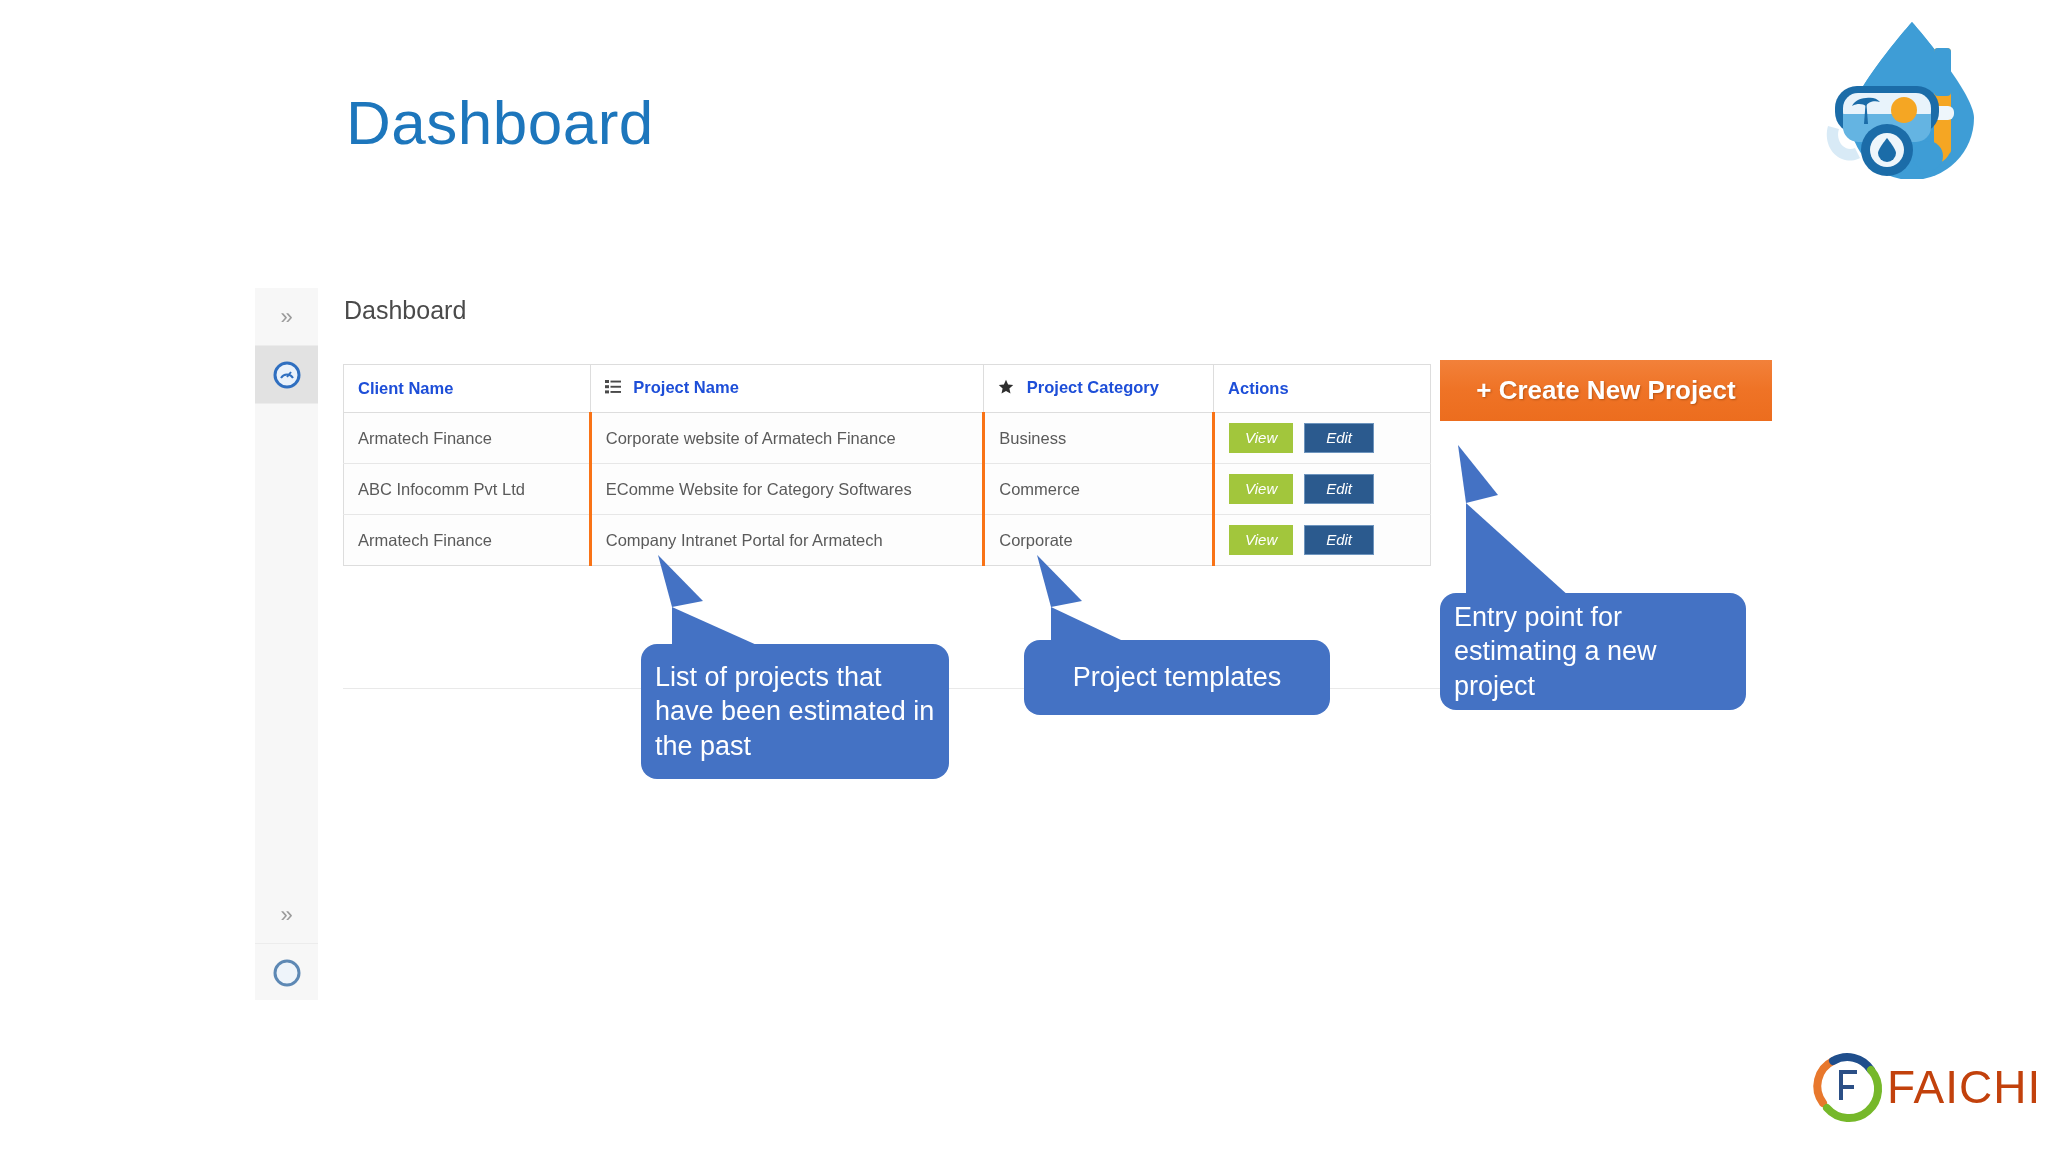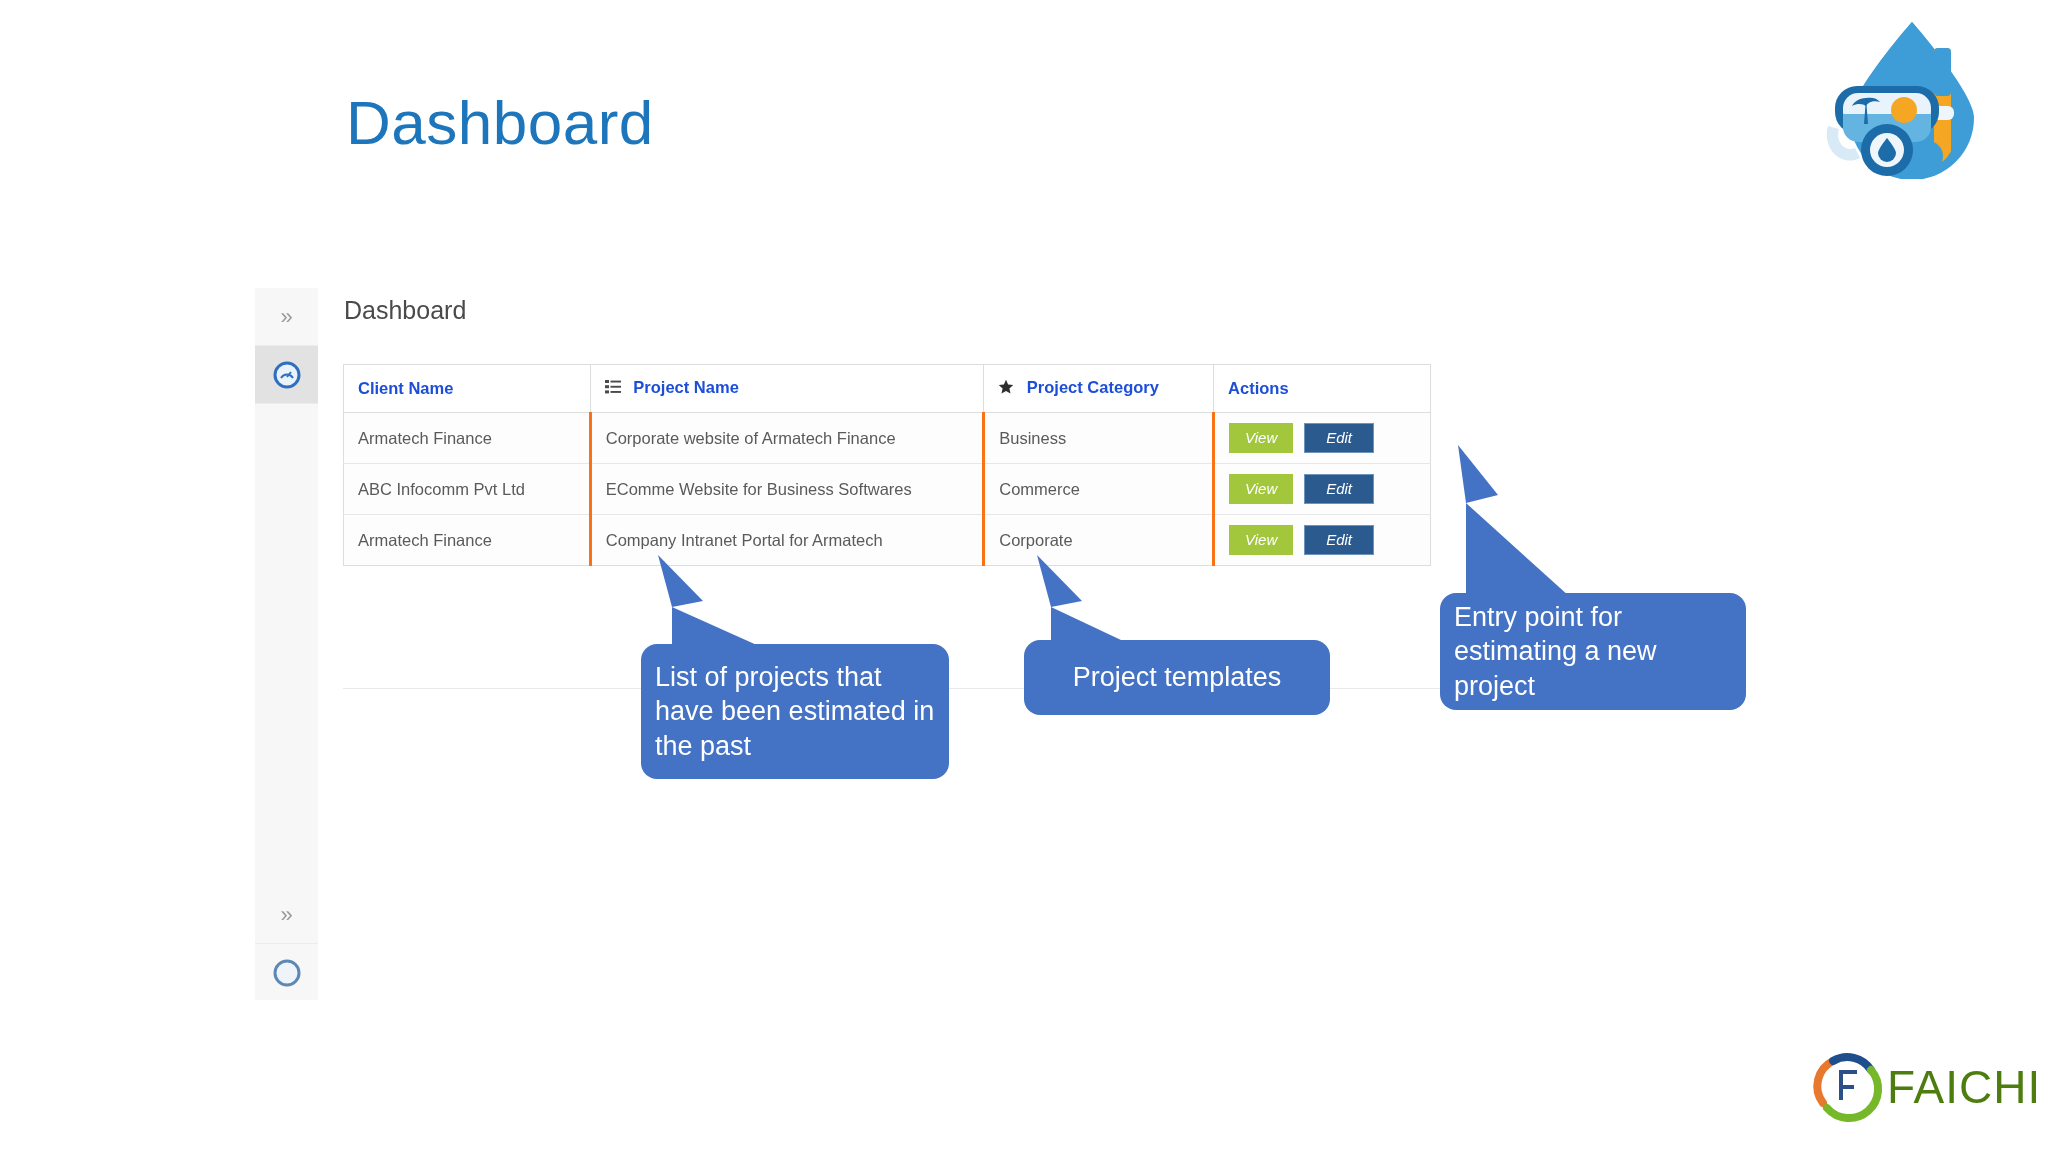--- a/index.html
+++ b/index.html
@@ -19,21 +19,21 @@
     white-space:nowrap;
   }
 
   
   #droplet-logo{position:absolute;left:1822px;top:14px;width:180px;height:165px;}
 
   
   #faichi-logo{position:absolute;left:1805px;top:1046px;width:230px;height:78px;}
   #faichi-wordmark{
     position:absolute;left:1887px;top:1060px;
-    font-size:46px;letter-spacing:1px;color:#4d7c0f;font-weight:400;
+    font-size:46px;letter-spacing:1px;color:#c2410c;font-weight:400;
     font-family:"Liberation Sans",sans-serif;
   }
 
   
   #app-window{
     position:absolute;left:255px;top:232px;
     width:1545px;height:768px;
     background:#ffffff;
     overflow:hidden;
   }
@@ -266,39 +266,40 @@
         <tr>
           <td>Armatech Finance</td>
           <td>Corporate website of Armatech Finance</td>
           <td>Business</td>
           <td>
             <span class="btn-view">View</span><span class="btn-edit">Edit</span>
           </td>
         </tr>
         <tr>
           <td>ABC Infocomm Pvt Ltd</td>
-          <td>EComme Website for Business Softwares</td>
+          <td>EComme Website for Category Softwares</td>
           <td>Commerce</td>
           <td>
             <span class="btn-view">View</span><span class="btn-edit">Edit</span>
           </td>
         </tr>
         <tr>
           <td>Armatech Finance</td>
           <td>Company Intranet Portal for Armatech</td>
           <td>Corporate</td>
           <td>
             <span class="btn-view">View</span><span class="btn-edit">Edit</span>
           </td>
         </tr>
       </tbody>
     </table>
 
     <div id="table-divider"></div>
 
+    <div id="create-project-btn">+ Create New Project</div>
   </div>
 </div>
 
 <svg class="callout-tail" style="left:641px;top:555px;width:320px;height:110px;" viewBox="0 0 320 110">
   <path d="M31 110 L31 52 L160 110 Z" fill="#4472c4"></path>
   <path d="M31 52 L17 0 L62 46 Z" fill="#4472c4"></path>
 </svg>
 
 <svg class="callout-tail" style="left:1024px;top:555px;width:320px;height:110px;" viewBox="0 0 320 110">
   <path d="M27 110 L27 52 L150 110 Z" fill="#4472c4"></path>

